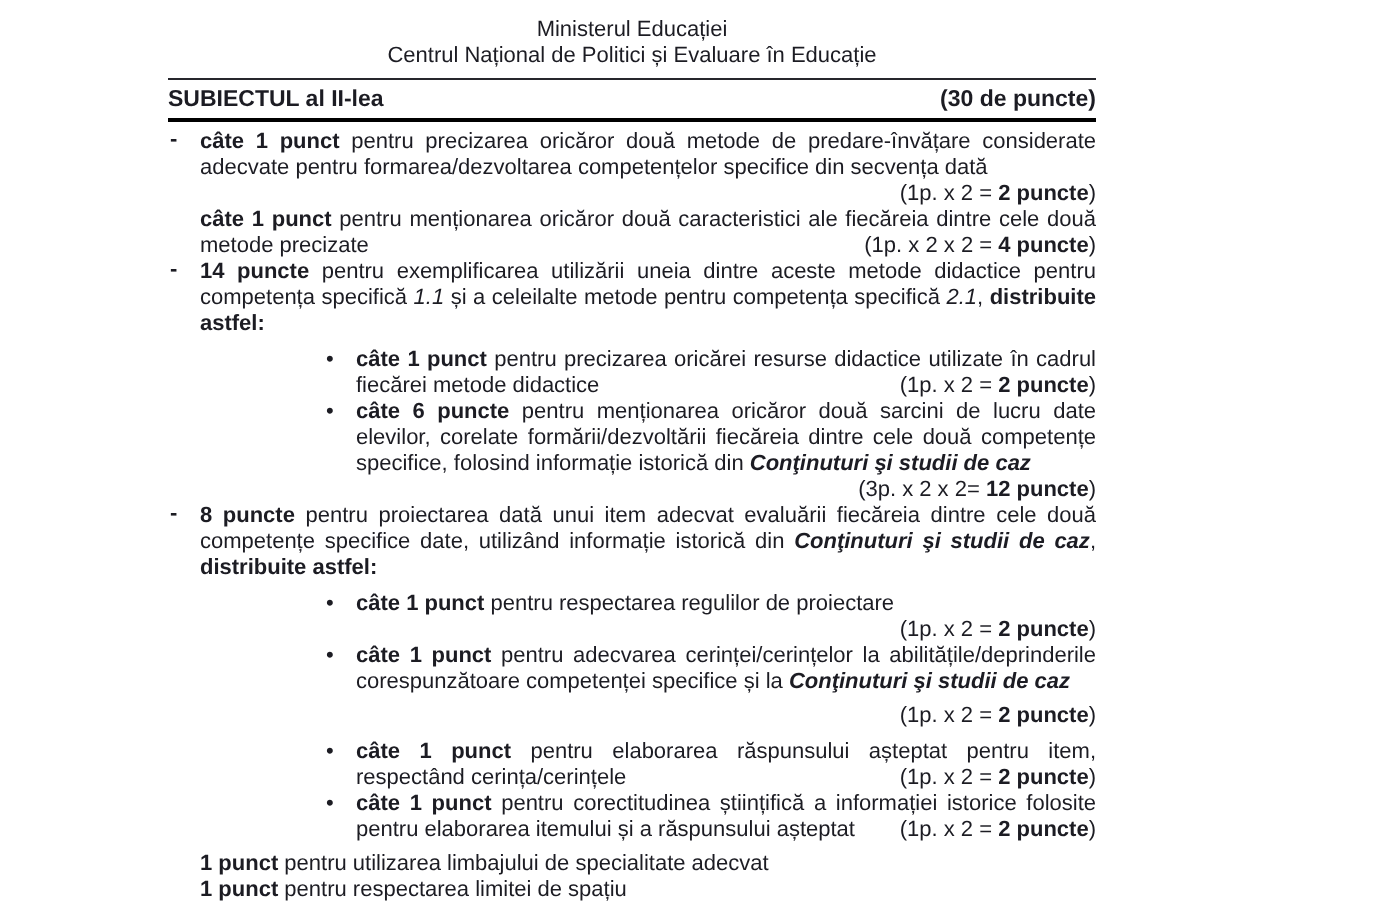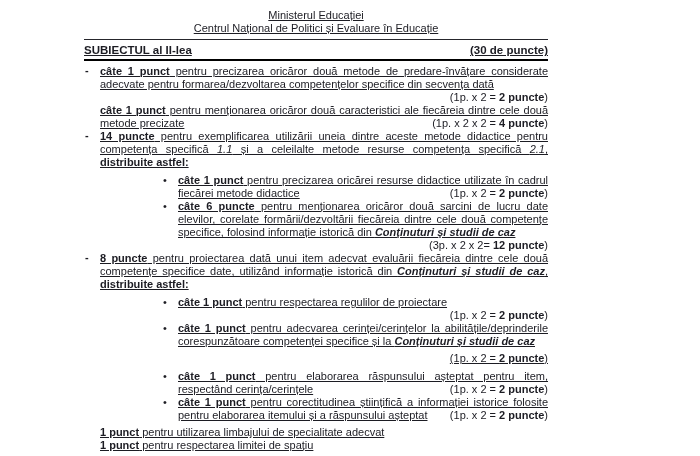--- a/index.html
+++ b/index.html
@@ -2,21 +2,21 @@
 <html><head>
 <meta charset="utf-8">
 <style>
   * { margin:0; padding:0; box-sizing:border-box; }
   html,body { background:#ffffff; }
   body {
     width:700px; height:456px;
     font-family:"Liberation Sans", sans-serif;
     color:#1c1c23;
   }
-  .page { width:608px; height:456px; background:#ffffff; padding:6px 60px 0 84px;text-decoration:underline; }
+  .page { width:608px; height:456px; background:#ffffff; padding:6px 60px 0 84px; }
 
   .hdr { text-align:center; font-size:11px; line-height:13px; padding:3px 0 4px; border-bottom:1px solid #26262c; }
 
   .subject-row {
     display:flex; justify-content:space-between; align-items:baseline;
     font-weight:700; font-size:11.5px; line-height:14px;
     padding:3px 0 2px; border-bottom:2px solid #000000;
   }
 
   .docbody { padding-top:4px; font-size:11px; line-height:13px; }
@@ -66,21 +66,21 @@
       </div>
       <div class="para">
         <b>câte 1 punct</b><span> pentru menționarea oricăror două caracteristici ale fiecăreia dintre cele două metode precizate</span>
         <span class="pts"><span>(1p. x 2 x 2 = </span><b>4 puncte</b><span>)</span></span>
       </div>
     </div>
 
     <div class="item">
       <span class="marker">-</span>
       <div class="para">
-        <b>14 puncte</b><span> pentru exemplificarea utilizării uneia dintre aceste metode didactice pentru competența specifică </span><i>1.1</i><span> și a celeilalte metode resurse competența specifică </span><i>2.1</i><span>, </span><b>distribuite astfel:</b>
+        <b>14 puncte</b><span> pentru exemplificarea utilizării uneia dintre aceste metode didactice pentru competența specifică </span><i>1.1</i><span> și a celeilalte metode pentru competența specifică </span><i>2.1</i><span>, </span><b>distribuite astfel:</b>
       </div>
       <div class="sublist">
         <div class="sub">
           <span class="marker">•</span>
           <b>câte 1 punct</b><span> pentru precizarea oricărei resurse didactice utilizate în cadrul fiecărei metode didactice</span>
           <span class="pts"><span>(1p. x 2 = </span><b>2 puncte</b><span>)</span></span>
         </div>
         <div class="sub">
           <span class="marker">•</span>
           <b>câte 6 puncte</b><span> pentru menționarea oricăror două sarcini de lucru date elevilor, corelate formării/dezvoltării fiecăreia dintre cele două competențe specifice, folosind informație istorică din </span><span class="ref">Conţinuturi şi studii de caz</span>

